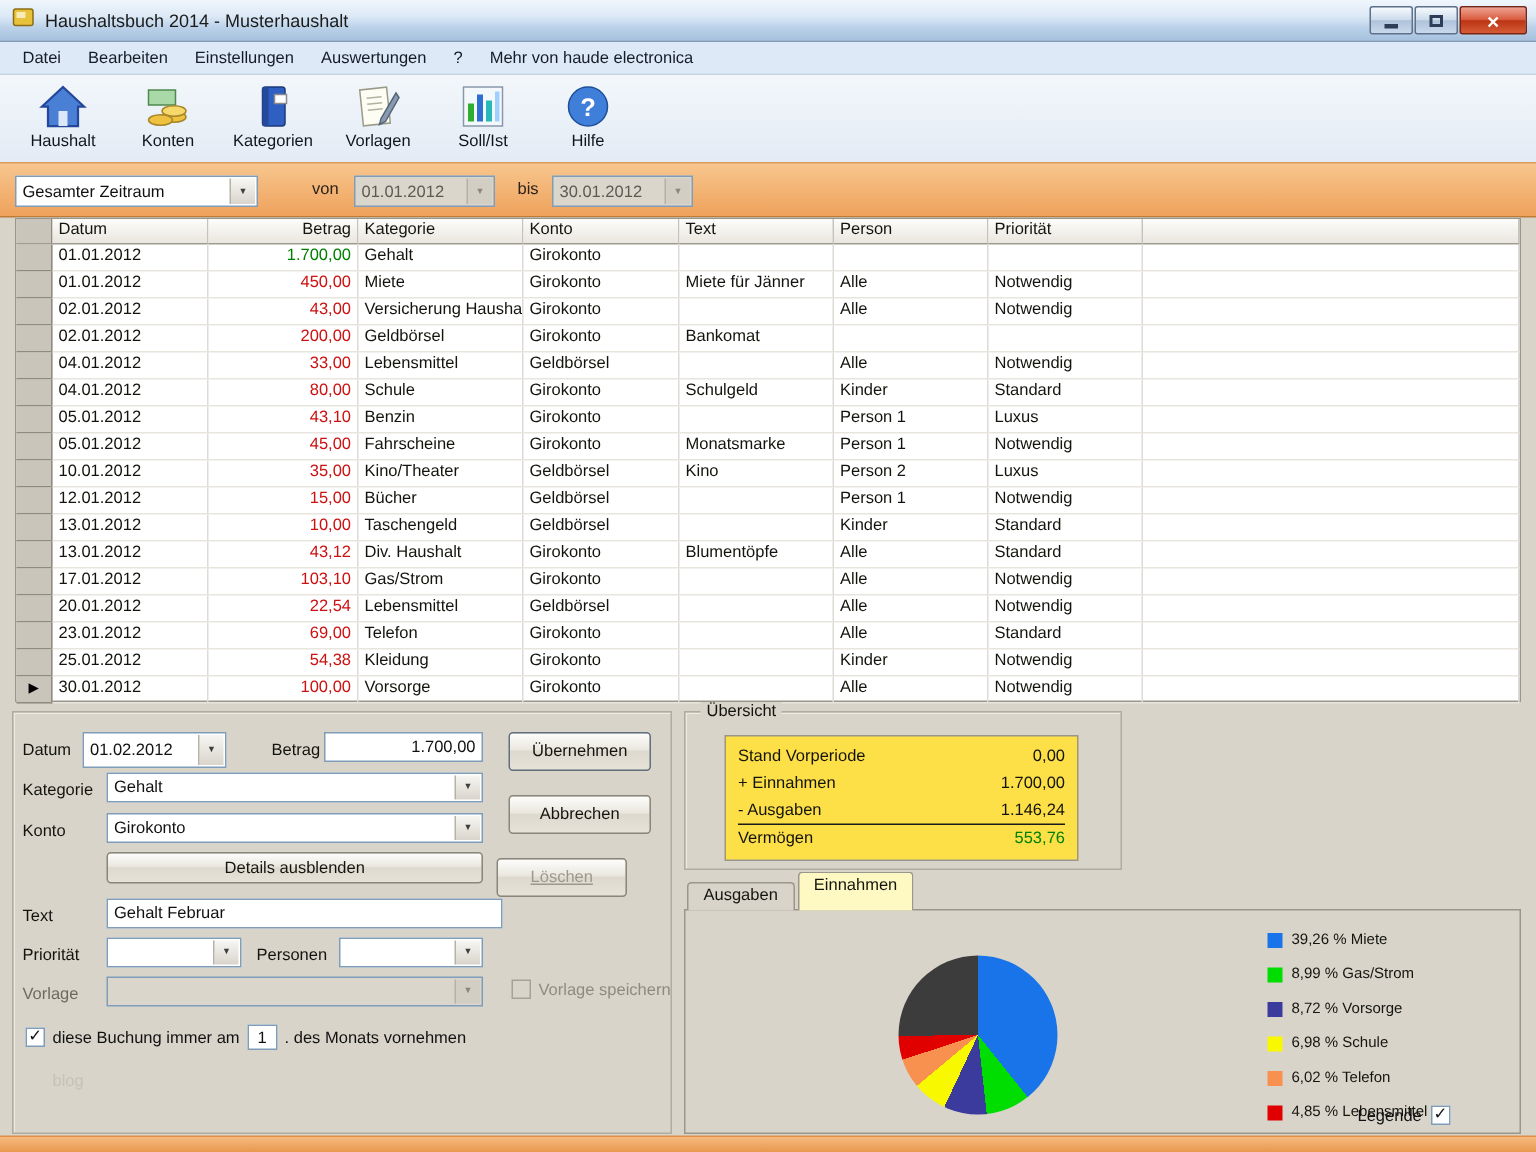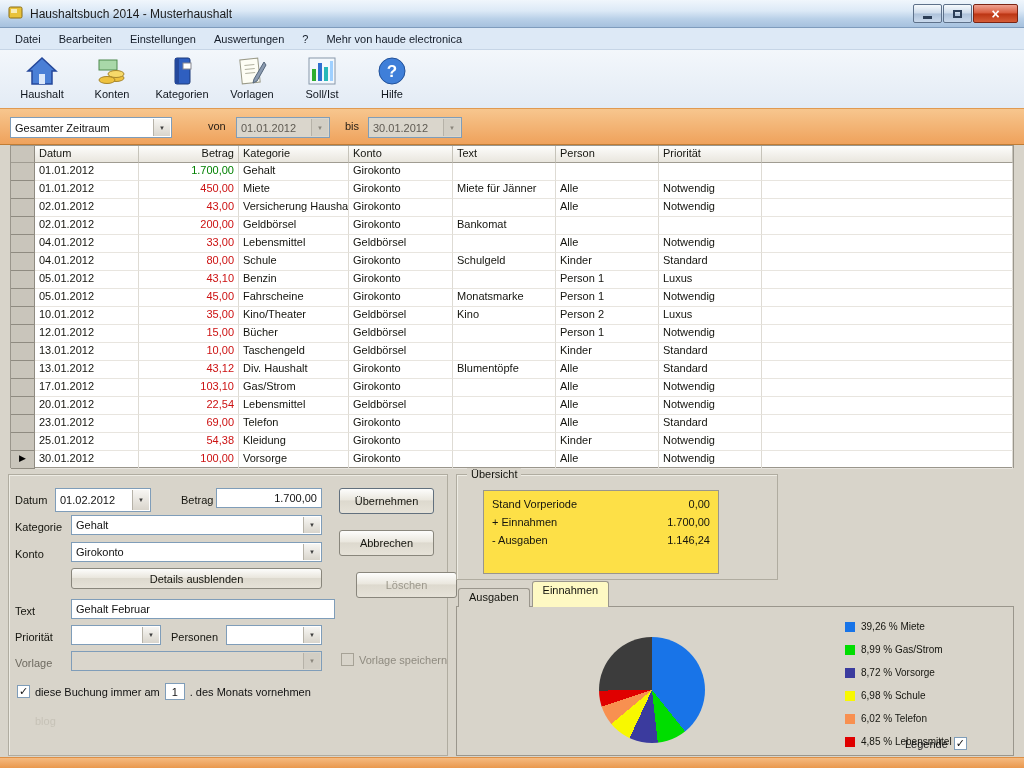--- a/index.html
+++ b/index.html
@@ -76,21 +76,21 @@
   .btn.default{border-color:#62707e;}
   .btn.disabled{color:#9c988c;}
   .checkbox{width:13px;height:13px;background:#fff;border:1px solid #7f9db9;
     display:inline-flex;align-items:center;justify-content:center;font-size:11px;line-height:1;color:#111;flex:none;}
   .checkbox.disabled{background:#d8d4ca;border-color:#a6a296;color:#a6a296;}
   .hgroup{position:absolute;display:flex;align-items:center;gap:5px;white-space:nowrap;}
   .gray-text{color:#8f8b80;}
   .watermark{position:absolute;left:26px;top:240px;color:#c6c2b7;font-size:11px;}
 
   
-  .groupbox{position:absolute;left:456px;top:474px;width:322px;height:106px;
+  .groupbox{position:absolute;left:456px;top:474px;width:292px;height:106px;
     border:1px solid #b0aca0;box-shadow:inset 1px 1px 0 #eeece4;}
   .gtitle{position:absolute;top:-7px;left:10px;background:#d8d4ca;padding:0 4px;color:#14140e;}
   .ov-panel{position:absolute;left:26px;top:15px;width:236px;height:84px;background:#fde047;
     border:1px solid #9a968c;padding:4px 8px 0 8px;}
   .ov-row{display:flex;justify-content:space-between;align-items:center;height:18px;}
   .ov-row.total{border-top:1px solid #1a1a1a;}
   .ov-label{color:#14140e;}
   .ov-value{color:#14140e;}
 
   
@@ -484,38 +484,42 @@
       <span class="checkbox">✓</span>
       <span>diese Buchung immer am</span>
       <input class="finput" style="position: static; width: 20px; height: 17px; text-align: center; padding: 0px;" value="1">
       <span>. des Monats vornehmen</span>
     </div>
 
     <span class="watermark">blog</span>
 
     <div class="btn default" style="left:330px;top:13px;width:95px;height:26px;">Übernehmen</div>
     <div class="btn" style="left:330px;top:55px;width:95px;height:26px;">Abbrechen</div>
-    <div class="btn disabled" style="left:347px;top:97px;width:101px;height:26px;">Löschen</div>
+    <div class="btn disabled" style="left:322px;top:97px;width:87px;height:26px;text-decoration:underline;">Löschen</div>
   </div>
 
   <div class="groupbox">
     <span class="gtitle">Übersicht</span>
     <div class="ov-panel">
         <div class="ov-row">
           <span class="ov-label">Stand Vorperiode</span>
           <span class="ov-value">0,00</span>
         </div>
         <div class="ov-row">
           <span class="ov-label">+ Einnahmen</span>
           <span class="ov-value">1.700,00</span>
         </div>
         <div class="ov-row">
           <span class="ov-label">- Ausgaben</span>
           <span class="ov-value">1.146,24</span>
         </div>
+        <div class="ov-row total">
+          <span class="ov-label">Vermögen</span>
+          <span class="ov-value" style="color: rgb(0, 128, 0);">553,76</span>
+        </div>
       </div>
   </div>
 
   <div class="tabbox">
     <div class="tabs">
         <div class="tab active">Ausgaben</div>
         <div class="tab">Einnahmen</div>
       </div>
     <div class="tabpanel">
       <div class="pie" style="background: conic-gradient(rgb(24, 116, 232) 0%, rgb(24, 116, 232) 39.26%, rgb(0, 221, 0) 39.26%, rgb(0, 221, 0) 48.25%, rgb(59, 59, 158) 48.25%, rgb(59, 59, 158) 56.97%, rgb(248, 248, 0) 56.97%, rgb(248, 248, 0) 63.95%, rgb(248, 144, 80) 63.95%, rgb(248, 144, 80) 69.97%, rgb(224, 0, 0) 69.97%, rgb(224, 0, 0) 74.82%, rgb(60, 60, 60) 74.82%, rgb(60, 60, 60) 100%);"></div>

